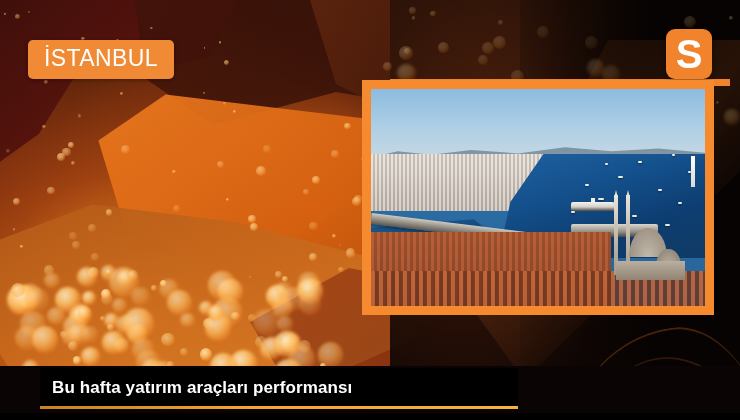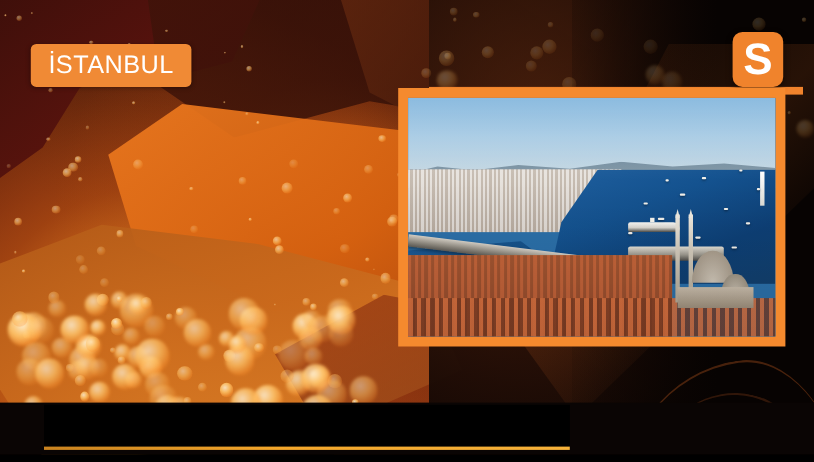--- a/index.html
+++ b/index.html
@@ -554,15 +554,16 @@
           <div class="ph-boat" style="left: 70%; top: 34%; width: 3px; height: 2px;"></div>
           <div class="ph-boat" style="left: 95%; top: 38%; width: 3px; height: 2px;"></div>
           <div class="ph-boat" style="left: 60%; top: 56%; width: 4px; height: 2px;"></div>
         </div>
       <div class="ph-haze"></div>
     </div>
   </div>
 
   <div class="caption-bar"></div>
   <div class="caption-inner"></div>
+  <div class="caption-text">Bu hafta yatırım araçları performansı</div>
   <div class="caption-underline"></div>
 
 </div>
 
 </body></html>

